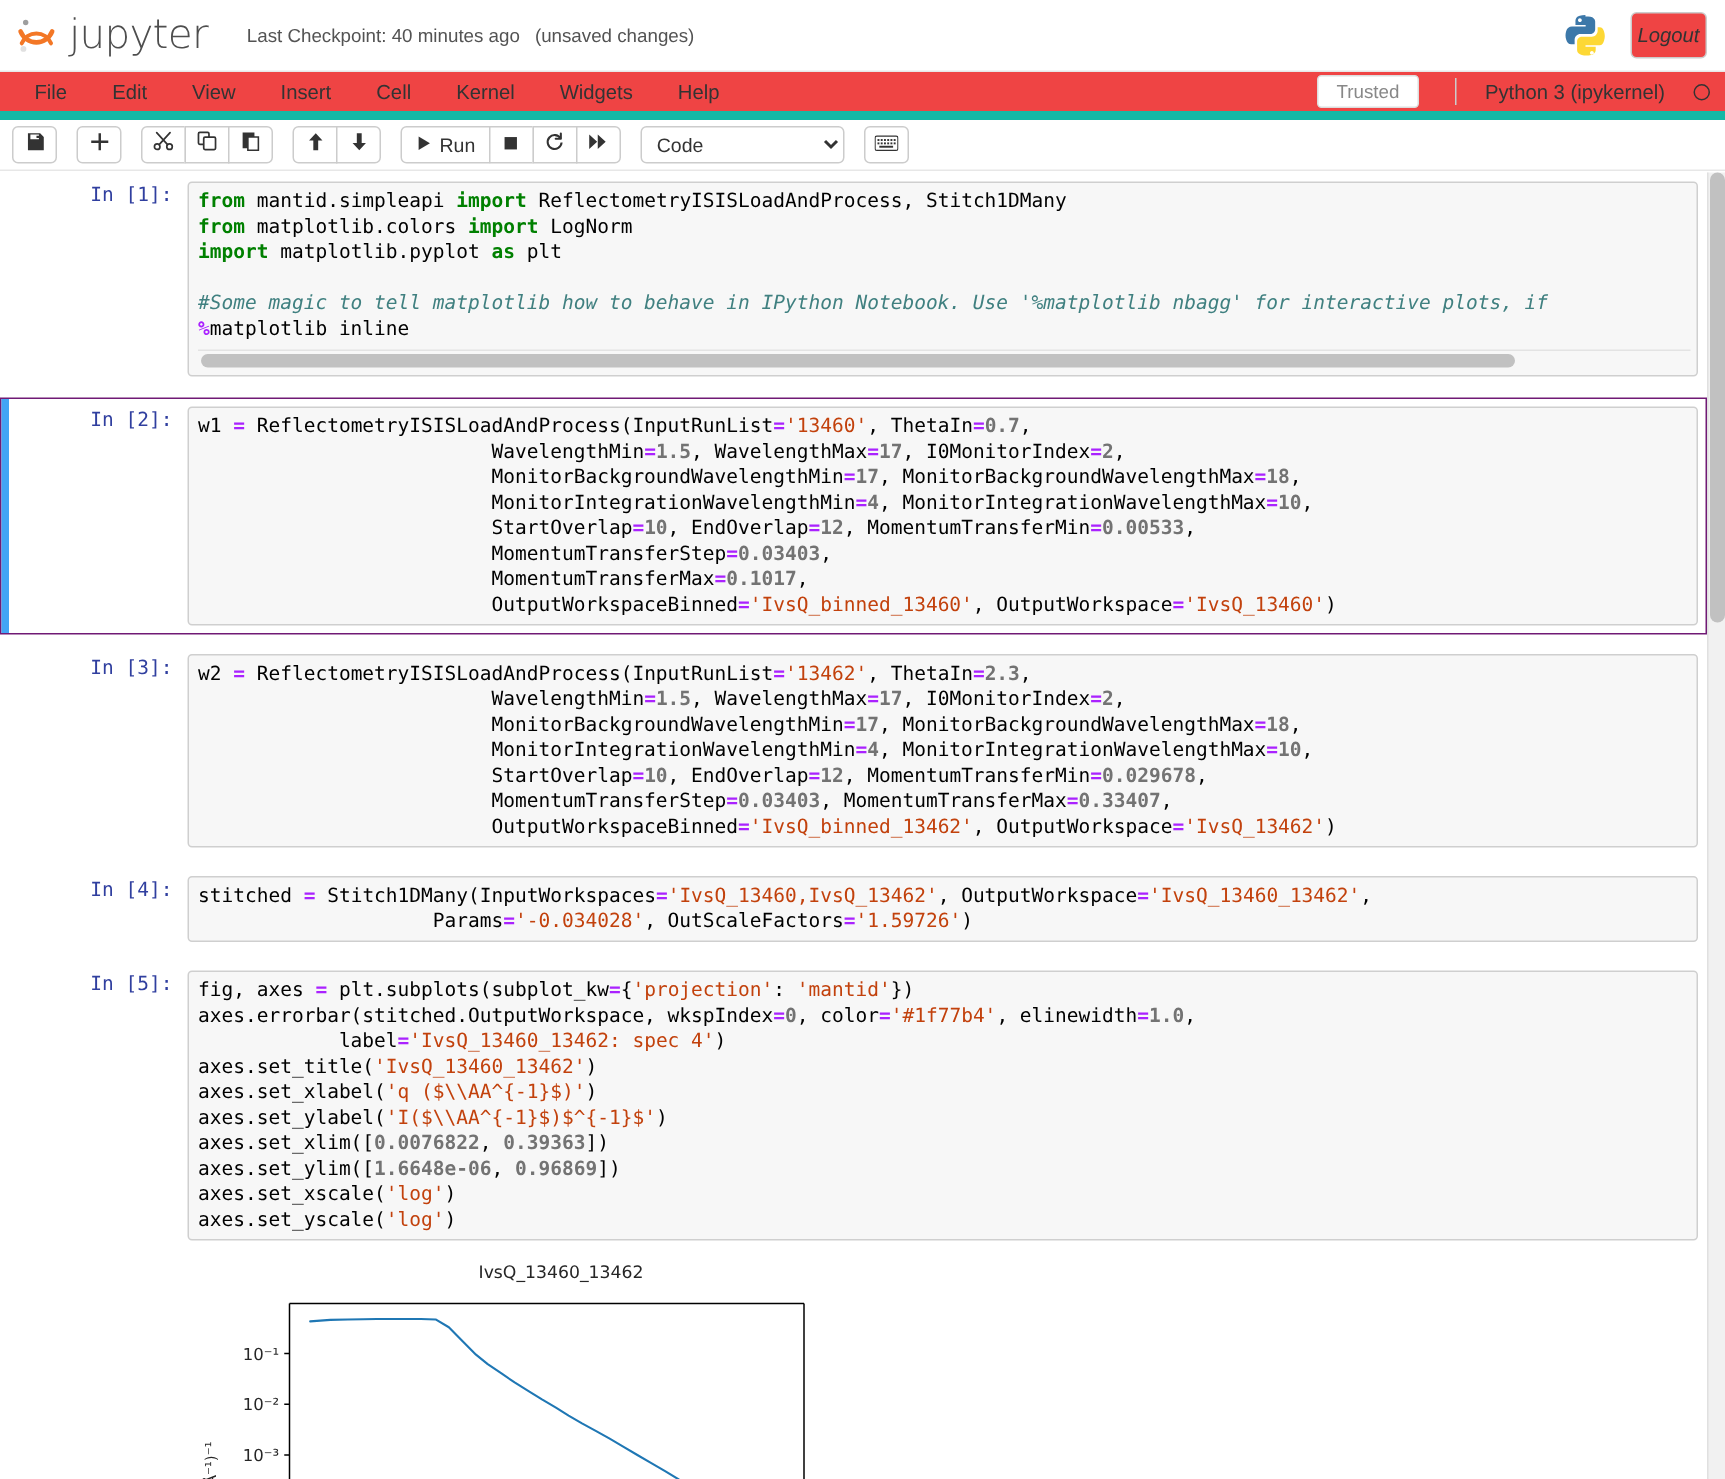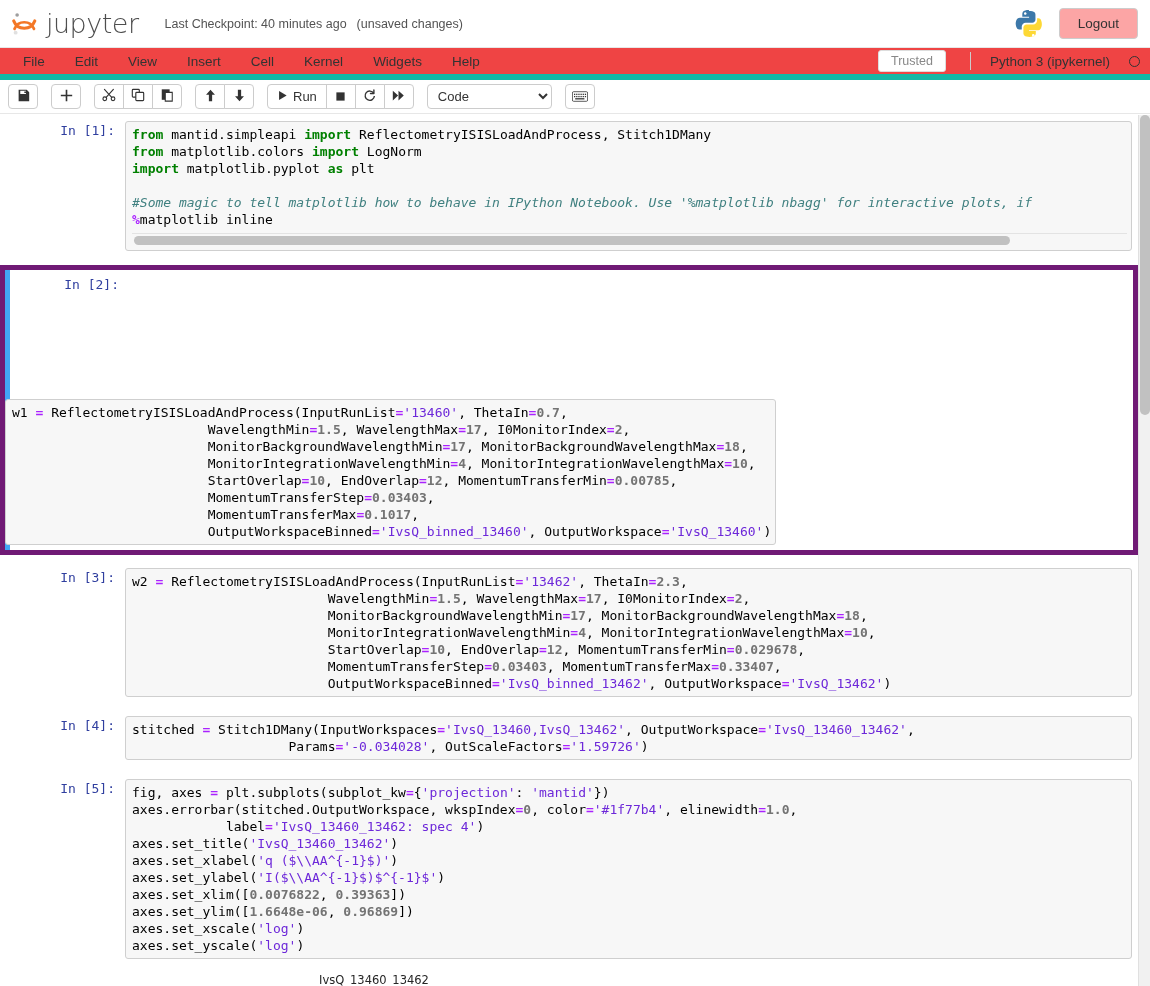--- a/index.html
+++ b/index.html
@@ -50,26 +50,27 @@
   #header-right {
     margin-left: auto;
     display: flex;
     align-items: center;
     gap: 14px;
   }
   .py-logo { width: 32px; height: 32px; }
   #logout-btn {
     font-size: 13.5px;
     color: #333;
-    background: #fca5a5;
+    background: #ef4444;
     border: 1px solid #ccc;
     border-radius: 4px;
-    padding: 7px 18px;
+    padding: 7px 4px;
     cursor: pointer;
     font-family: "Liberation Sans", sans-serif;
+    font-style: italic;
   }
 
   
   #menubar {
     height: 32px;
     border-bottom: 6px solid #14b8a6;
     display: flex;
     align-items: center;
     padding-left: 8px;
     background: #ef4444;
@@ -137,21 +138,21 @@
   .tb-group .tb-btn:only-child { border-radius: 4px; }
   .tb-btn.run-btn { padding: 0 9px; gap: 5px; font-size: 13px; }
   #celltype-select {
     height: 25px;
     border: 1px solid #ccc;
     border-radius: 4px;
     background: #fff;
     font-size: 13px;
     color: #333;
     padding: 0 6px;
-    width: 125px;
+    width: 136px;
     font-family: "Liberation Sans", sans-serif;
     margin-right: 13px;
   }
 
   
   #nb-scroll {
     position: absolute;
     top: 115px; left: 0;
     width: 1150px;
     height: 871px;
@@ -162,23 +163,22 @@
 
   .cell {
     display: flex;
     align-items: flex-start;
     padding: 5px 5px 5px 0;
     border: 1px solid transparent;
     margin-bottom: 0;
     position: relative;
   }
   .cell.selected {
-    border: 5px solid #701a75;
-    background: #fff;
-    flex-direction: column;
+    border: 1px solid #701a75;
+    background: #fff;
   }
   .cell.selected::before {
     content: "";
     position: absolute;
     left: 0; top: 0; bottom: 0;
     width: 5px;
     background: #42a5f5;
   }
   .prompt {
     width: 124px;
@@ -205,21 +205,21 @@
     margin: 0;
     font-family: "DejaVu Sans Mono", monospace;
     font-size: 13px;
     line-height: 17px;
     color: #000;
     white-space: pre;
     overflow: hidden;
     tab-size: 4;
   }
   .kw { color: #008000; font-weight: bold; }
-  .str { color: #6d28d9; }
+  .str { color: #c2410c; }
   .num { color: #737373; font-weight: bold; }
   .op { color: #AA22FF; font-weight: bold; }
   .cmt { color: #408080; font-style: italic; }
   .magic-pct { color: #AA22FF; font-weight: bold; }
 
   .hscroll-track {
     height: 13px;
     background: #f7f7f7;
     margin-top: 5px;
     border-top: 1px solid #e3e3e3;
@@ -462,21 +462,21 @@
       </div>
     </div>
 
     <div class="cell selected" style="margin-top:8px;">
       <div class="prompt">In [2]:</div>
       <div class="input-area">
         <pre class="code">w1 <span class="op">=</span> ReflectometryISISLoadAndProcess(InputRunList<span class="op">=</span><span class="str">'13460'</span>, ThetaIn<span class="op">=</span><span class="num">0.7</span>,
                          WavelengthMin<span class="op">=</span><span class="num">1.5</span>, WavelengthMax<span class="op">=</span><span class="num">17</span>, I0MonitorIndex<span class="op">=</span><span class="num">2</span>,
                          MonitorBackgroundWavelengthMin<span class="op">=</span><span class="num">17</span>, MonitorBackgroundWavelengthMax<span class="op">=</span><span class="num">18</span>,
                          MonitorIntegrationWavelengthMin<span class="op">=</span><span class="num">4</span>, MonitorIntegrationWavelengthMax<span class="op">=</span><span class="num">10</span>,
-                         StartOverlap<span class="op">=</span><span class="num">10</span>, EndOverlap<span class="op">=</span><span class="num">12</span>, MomentumTransferMin<span class="op">=</span><span class="num">0.00785</span>,
+                         StartOverlap<span class="op">=</span><span class="num">10</span>, EndOverlap<span class="op">=</span><span class="num">12</span>, MomentumTransferMin<span class="op">=</span><span class="num">0.00533</span>,
                          MomentumTransferStep<span class="op">=</span><span class="num">0.03403</span>,
                          MomentumTransferMax<span class="op">=</span><span class="num">0.1017</span>,
                          OutputWorkspaceBinned<span class="op">=</span><span class="str">'IvsQ_binned_13460'</span>, OutputWorkspace<span class="op">=</span><span class="str">'IvsQ_13460'</span>)</pre>
       </div>
     </div>
 
     <div class="cell" style="margin-top:7px;">
       <div class="prompt">In [3]:</div>
       <div class="input-area">
         <pre class="code">w2 <span class="op">=</span> ReflectometryISISLoadAndProcess(InputRunList<span class="op">=</span><span class="str">'13462'</span>, ThetaIn<span class="op">=</span><span class="num">2.3</span>,

